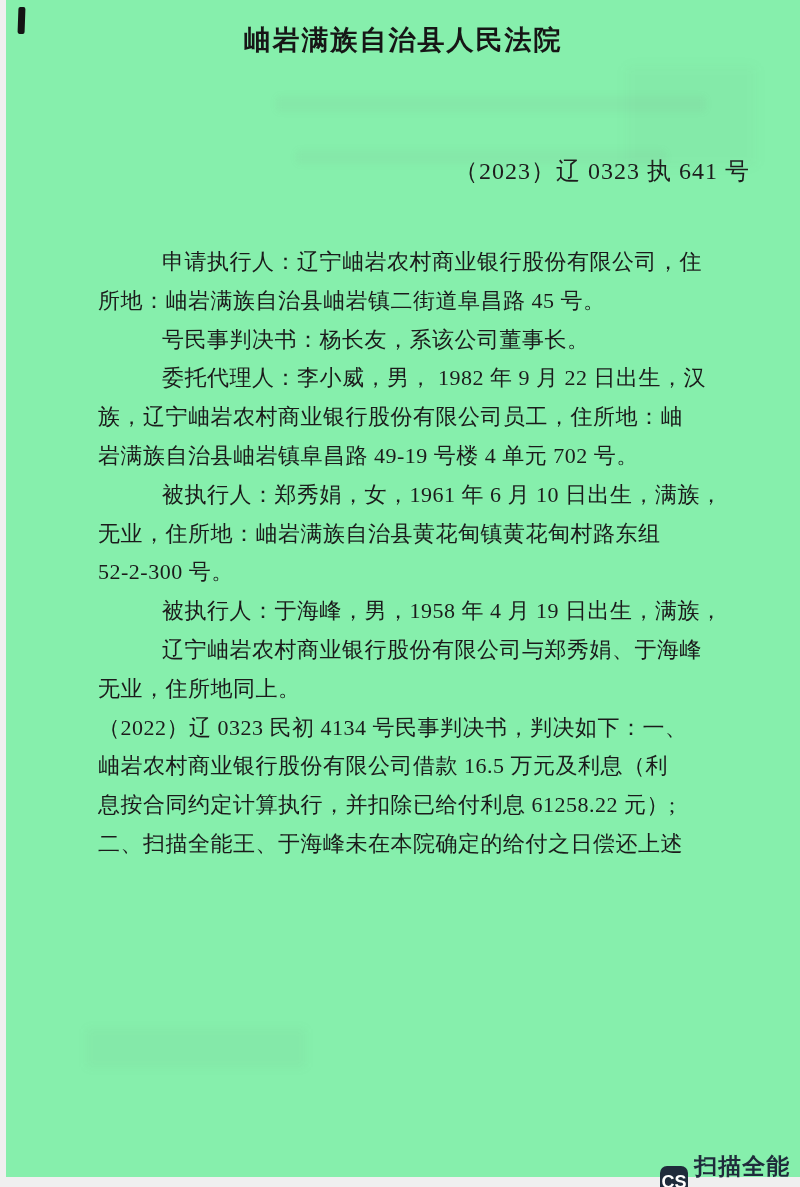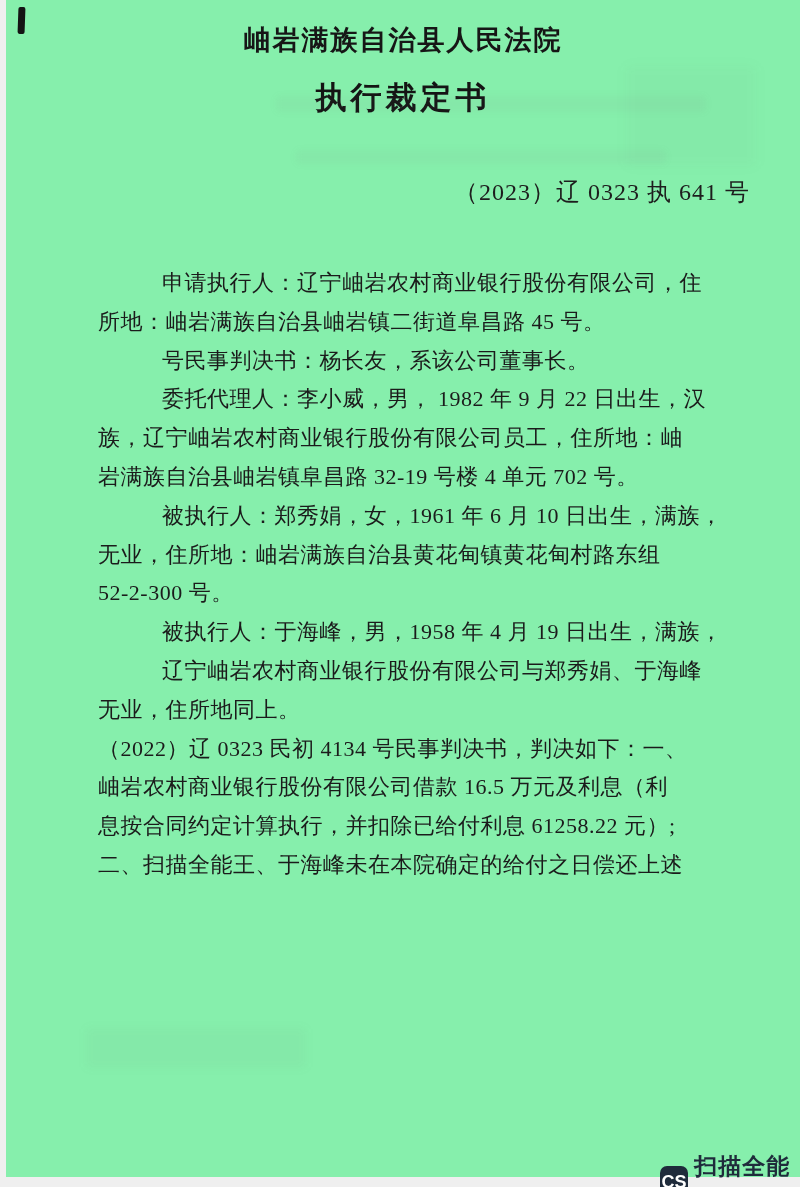--- a/index.html
+++ b/index.html
@@ -25,21 +25,21 @@
   .header{padding-top:20px;text-align:center;}
   .court-name{
     font-size:27px;line-height:40px;font-weight:700;
     letter-spacing:2px;color:#161616;
   }
   .doc-title{
     font-size:31px;line-height:44px;font-weight:700;
     letter-spacing:4px;color:#141414;margin-top:16px;
   }
   .case-number{
-    margin-top:57px;
+    margin-top:96px;
     text-align:right;
     padding-right:50px;
     font-size:24px;line-height:30px;
     letter-spacing:1px;color:#1d1d1d;
   }
   .doc-body{
     margin:57px 50px 0 92px;
     font-size:22px;
     letter-spacing:0.5px;
     color:#1b1b1b;
@@ -79,32 +79,31 @@
 
   <div class="scan-mark"></div>
 
   <div class="ghost g1"></div>
   <div class="ghost g2"></div>
   <div class="ghost g3"></div>
   <div class="ghost g4"></div>
 
   <div class="header">
     <div class="court-name">岫岩满族自治县人民法院</div>
-    <div class="doc-title">执行裁定书</div>
   </div>
 
   <div class="case-number">（2023）辽 0323 执 641 号</div>
 
   <div class="doc-body">
       <div class="line indent">申请执行人：辽宁岫岩农村商业银行股份有限公司，住</div>
       <div class="line">所地：岫岩满族自治县岫岩镇二街道阜昌路 45 号。</div>
       <div class="line indent">号民事判决书：杨长友，系该公司董事长。</div>
       <div class="line indent">委托代理人：李小威，男， 1982 年 9 月 22 日出生，汉</div>
       <div class="line">族，辽宁岫岩农村商业银行股份有限公司员工，住所地：岫</div>
-      <div class="line">岩满族自治县岫岩镇阜昌路 32-19 号楼 4 单元 702 号。</div>
+      <div class="line">岩满族自治县岫岩镇阜昌路 49-19 号楼 4 单元 702 号。</div>
       <div class="line indent">被执行人：郑秀娟，女，1961 年 6 月 10 日出生，满族，</div>
       <div class="line">无业，住所地：岫岩满族自治县黄花甸镇黄花甸村路东组</div>
       <div class="line">52-2-300 号。</div>
       <div class="line indent">被执行人：于海峰，男，1958 年 4 月 19 日出生，满族，</div>
       <div class="line indent">辽宁岫岩农村商业银行股份有限公司与郑秀娟、于海峰</div>
       <div class="line">无业，住所地同上。</div>
       <div class="line">（2022）辽 0323 民初 4134 号民事判决书，判决如下：一、</div>
       <div class="line">岫岩农村商业银行股份有限公司借款 16.5 万元及利息（利</div>
       <div class="line">息按合同约定计算执行，并扣除已给付利息 61258.22 元）;</div>
       <div class="line">二、扫描全能王、于海峰未在本院确定的给付之日偿还上述</div>

